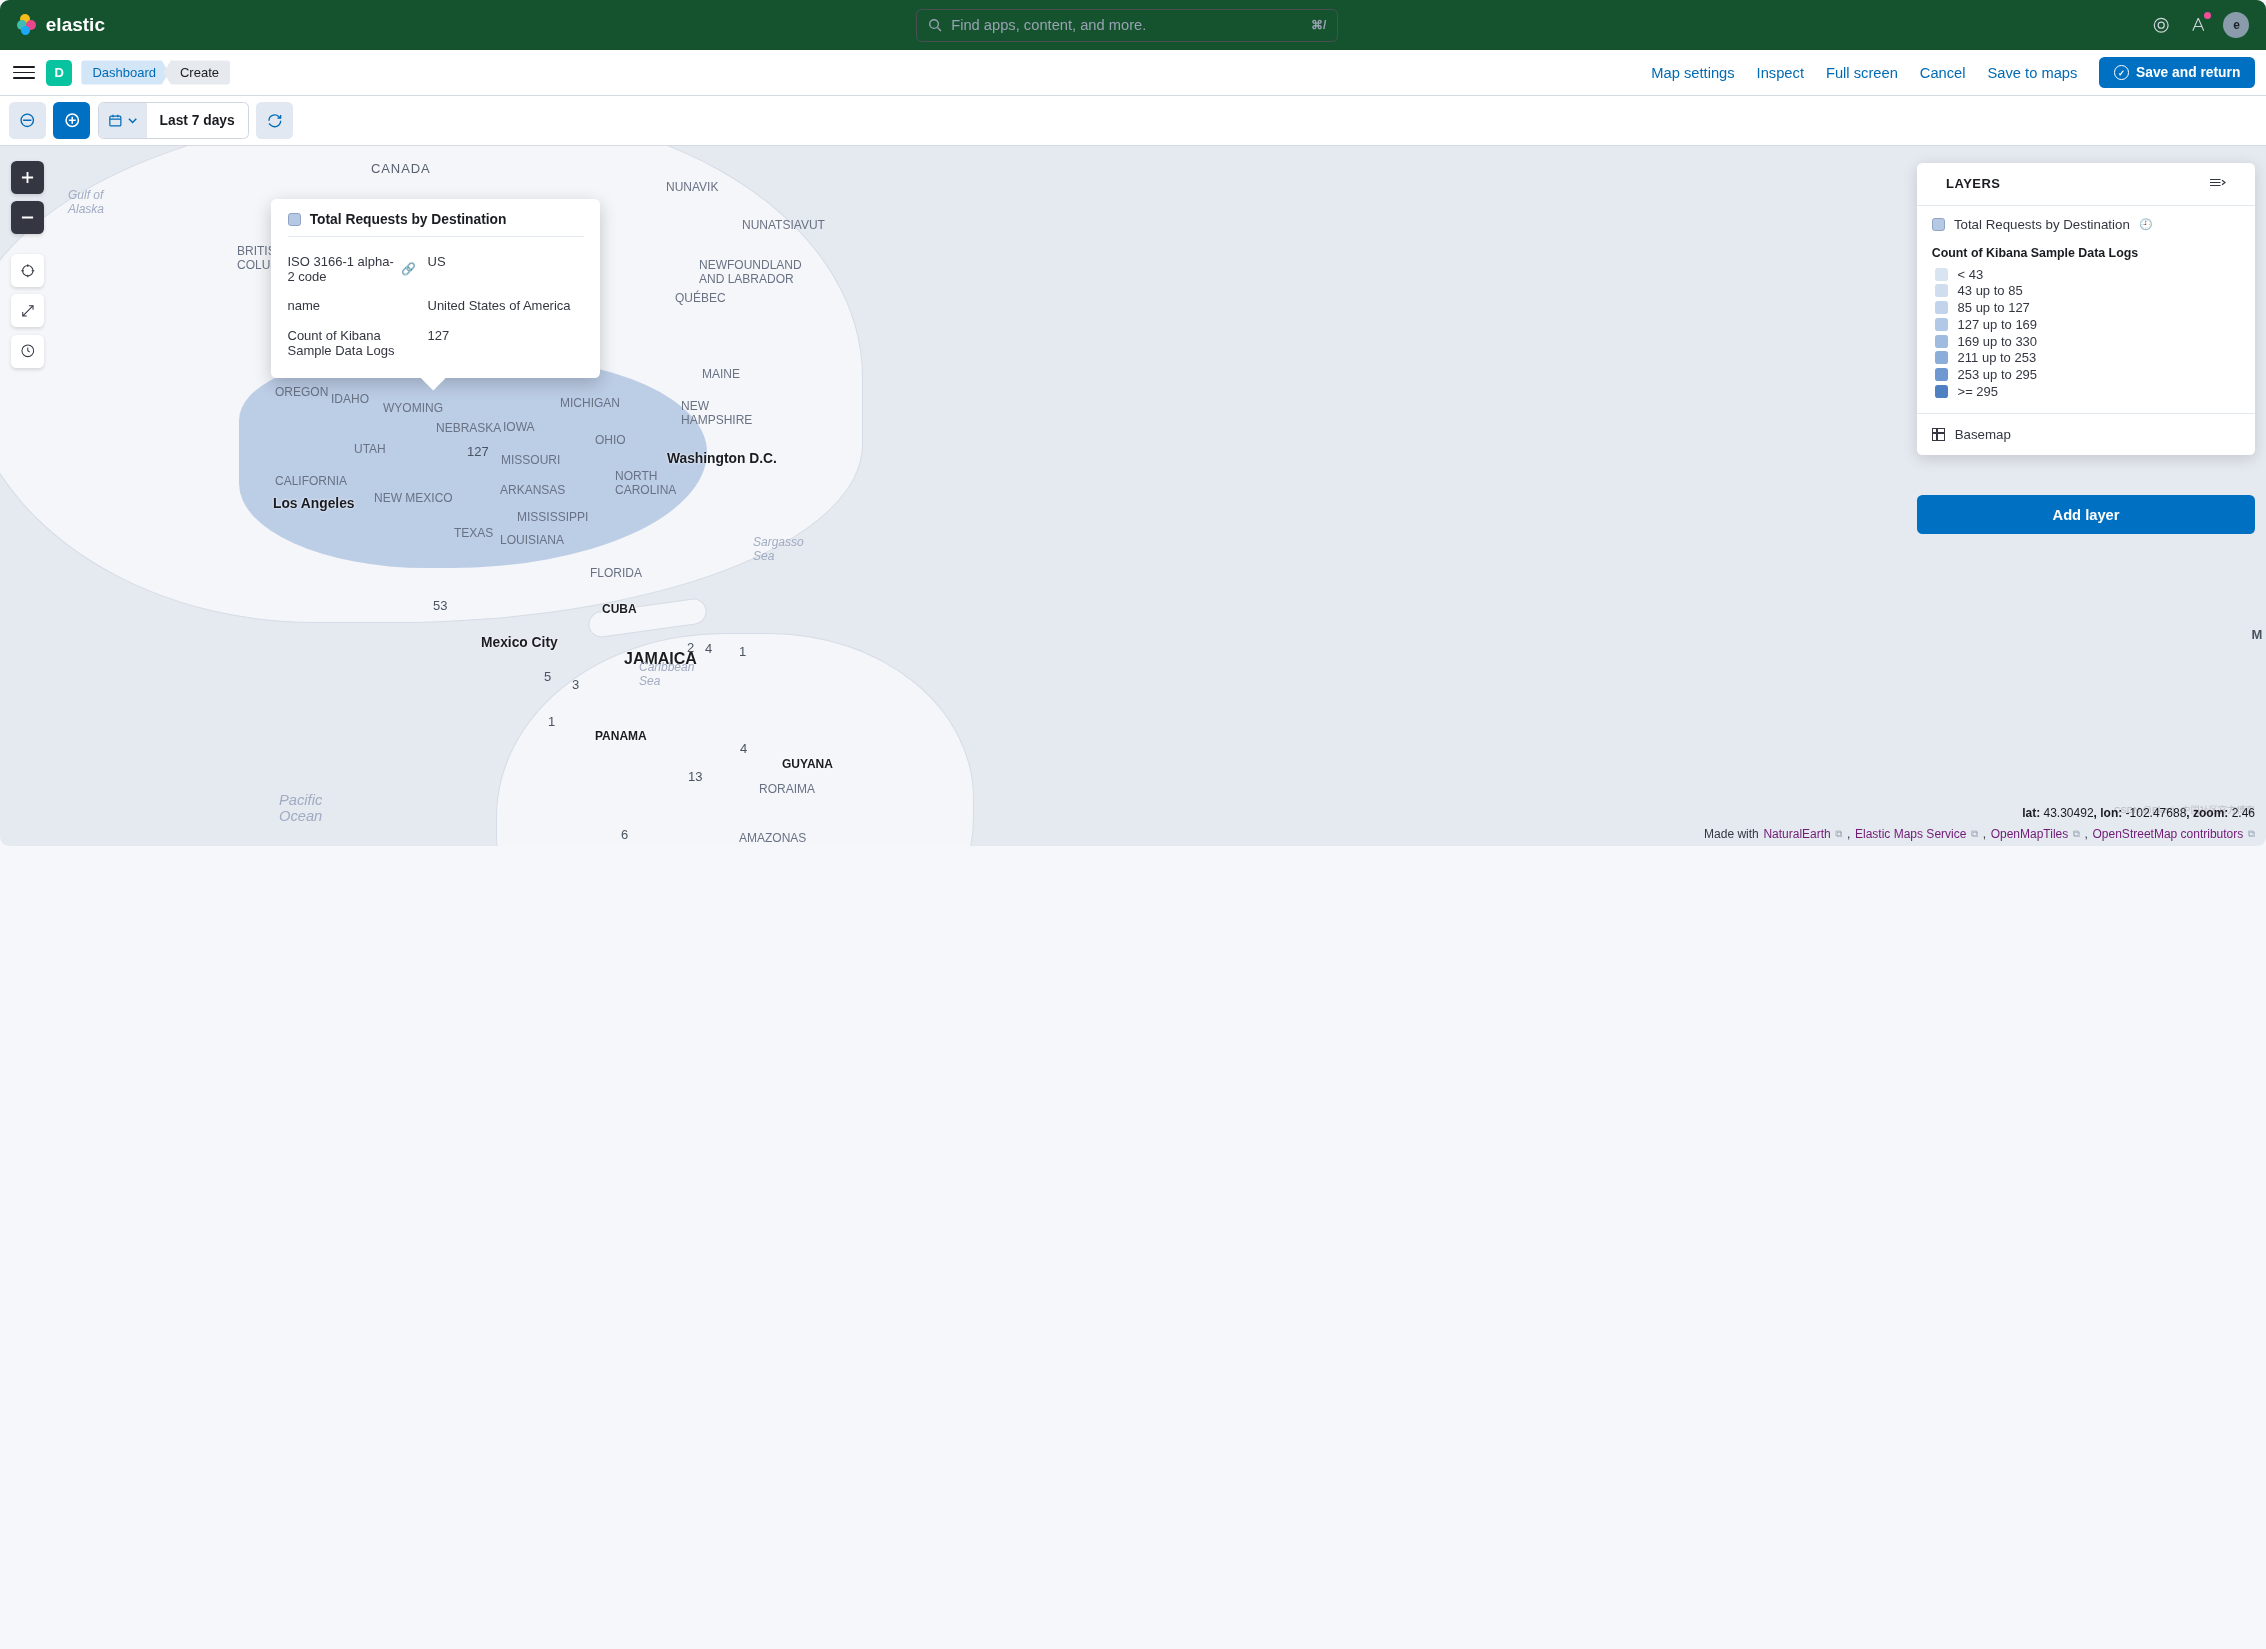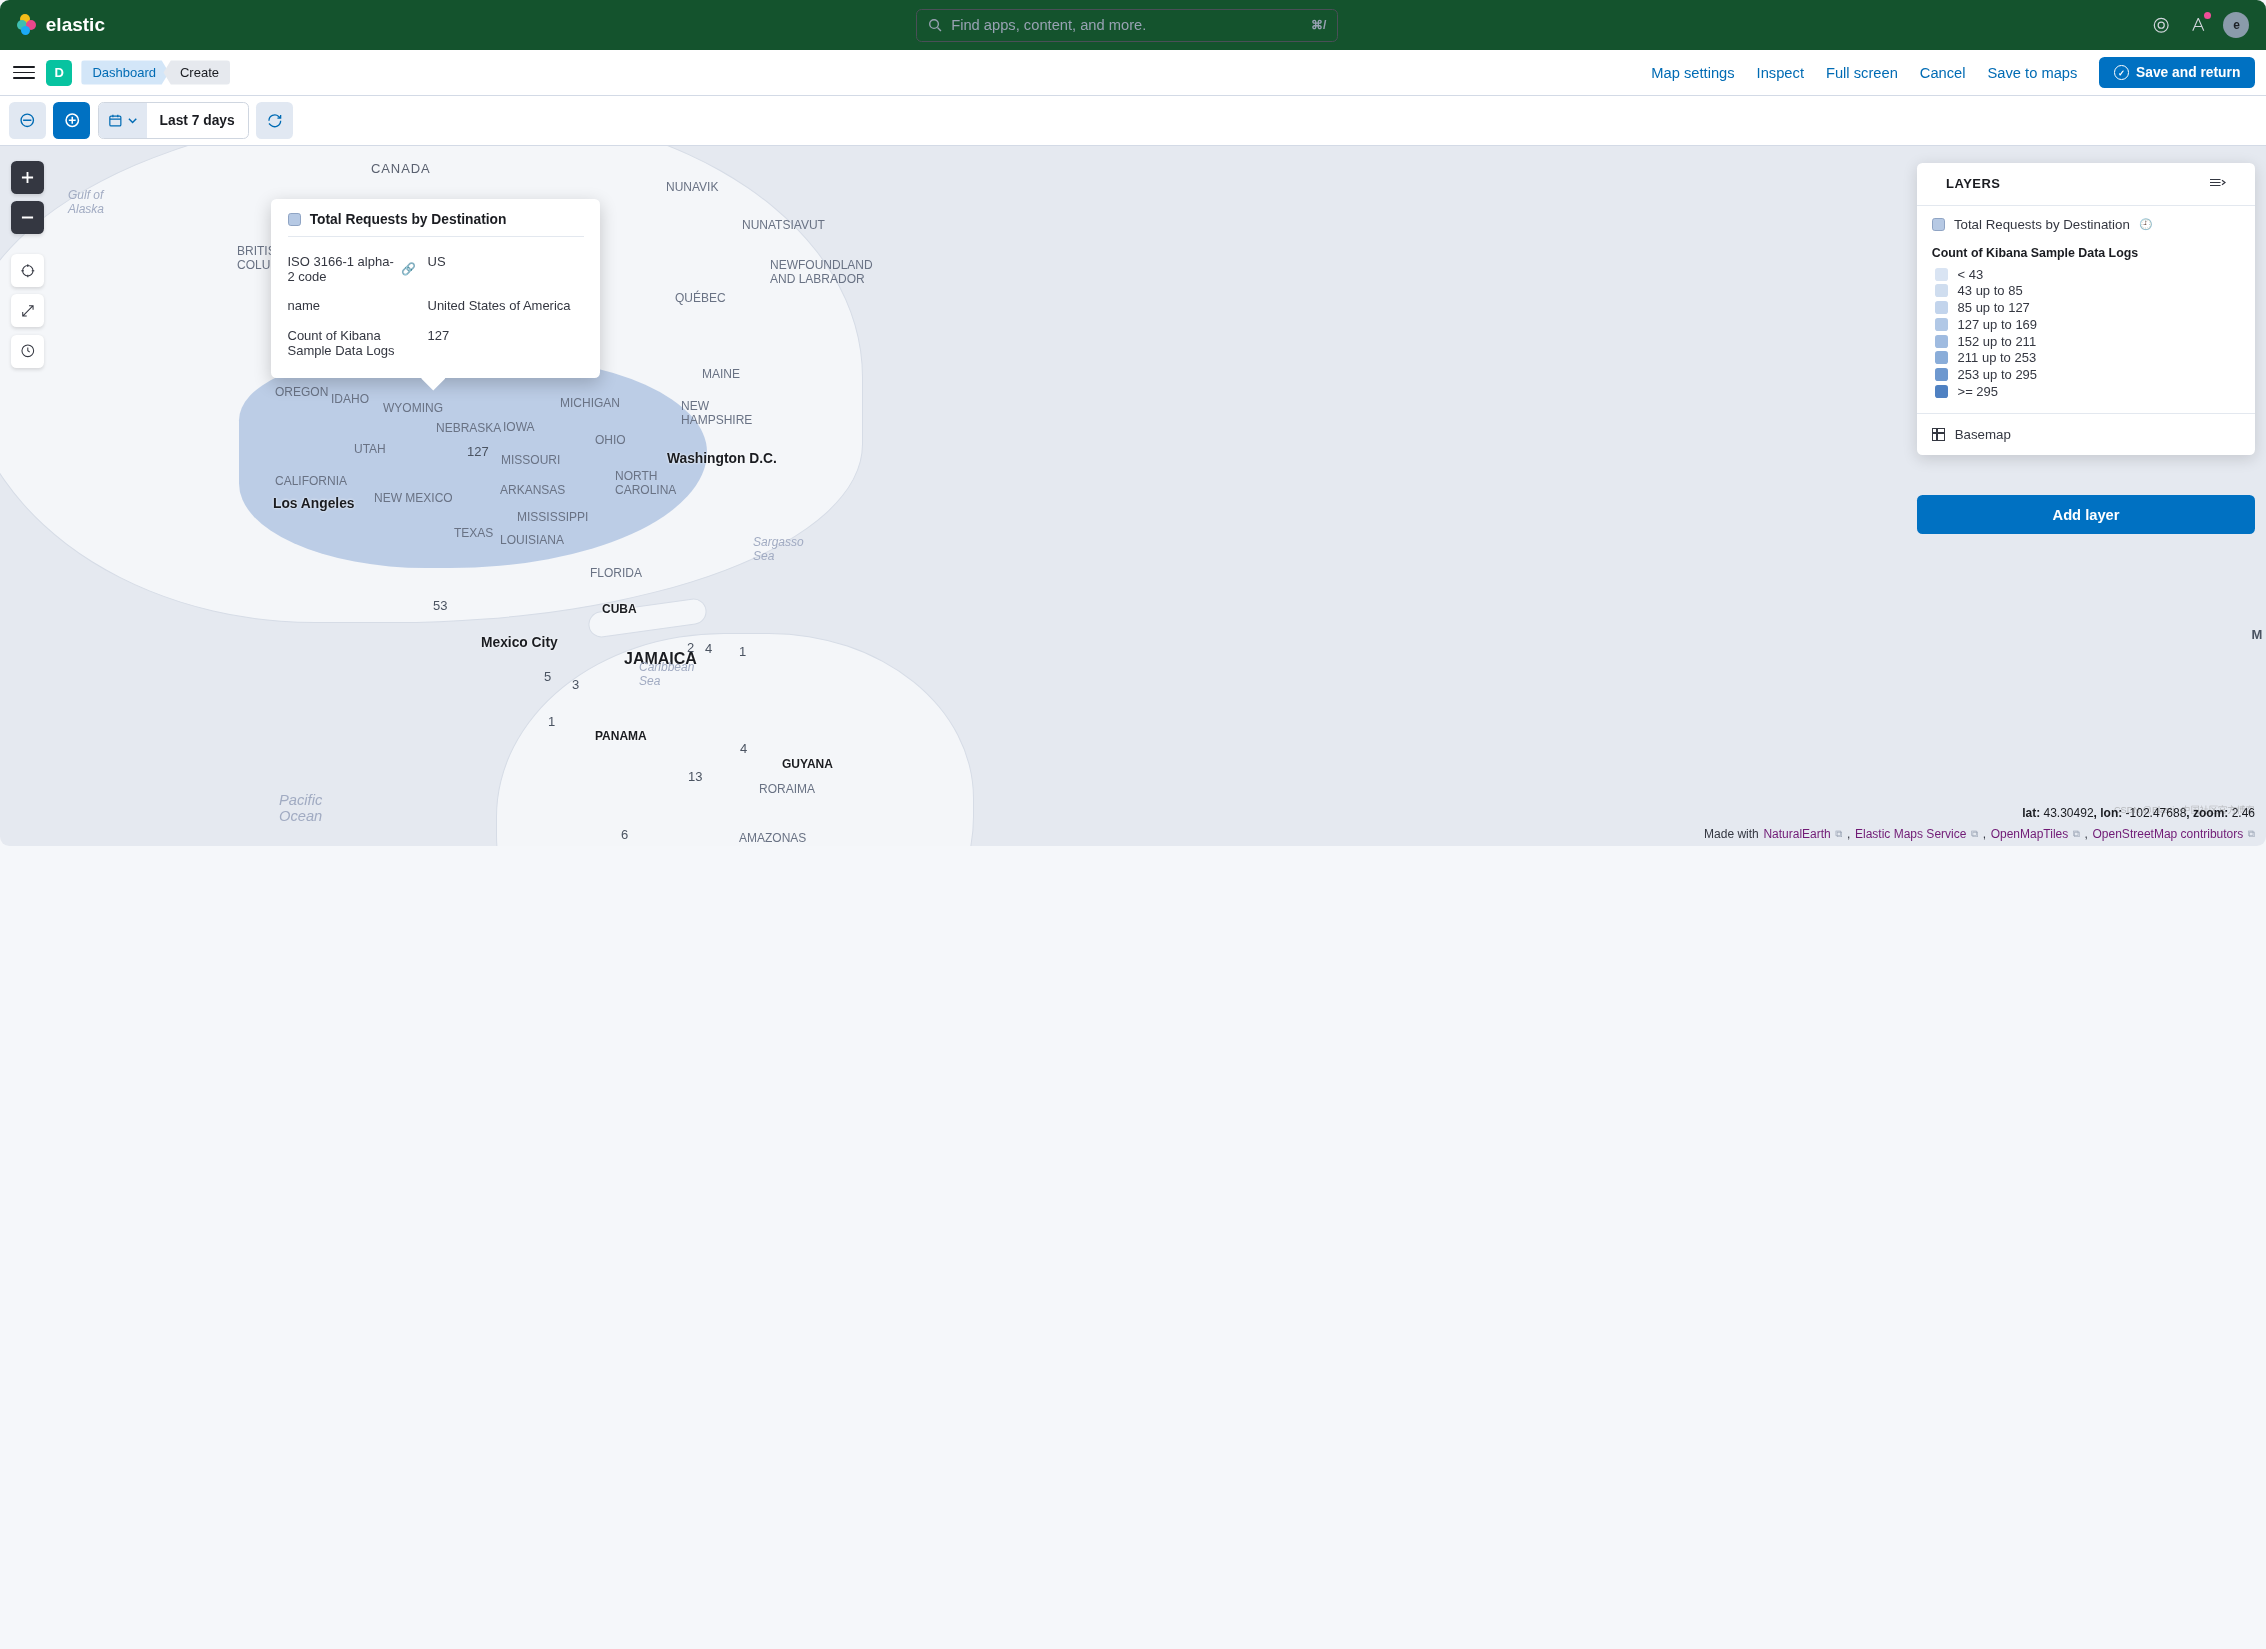--- a/index.html
+++ b/index.html
@@ -191,21 +191,21 @@
 
 <div class="map-area">
   <div class="land na"></div>
   <div class="land sa"></div>
   <div class="cuba-is"></div>
   <div class="us-fill"></div>
 
   <div class="mlabel big" style="top:14.7px;left:371px">CANADA</div>
   <div class="mlabel" style="top:34px;left:666px">NUNAVIK</div>
   <div class="mlabel" style="top:72px;left:742px">NUNATSIAVUT</div>
-  <div class="mlabel" style="top:112px;left:770px;white-space:pre">NEWFOUNDLAND
+  <div class="mlabel" style="top:112px;left:699px;white-space:pre">NEWFOUNDLAND
 AND LABRADOR</div>
   <div class="mlabel" style="top:145px;left:675px">QUÉBEC</div>
   <div class="mlabel" style="top:98px;left:237px;white-space:pre">BRITISH
 COLUMB</div>
   <div class="mlabel water" style="top:42px;left:68px;white-space:pre">Gulf of
 Alaska</div>
   <div class="mlabel" style="top:239px;left:275px">OREGON</div>
   <div class="mlabel" style="top:246px;left:331px">IDAHO</div>
   <div class="mlabel" style="top:255px;left:383px">WYOMING</div>
   <div class="mlabel" style="top:275px;left:436px">NEBRASKA</div>
@@ -341,21 +341,21 @@
           <div class="legend-row">
             <div class="lsw" style="background:#c2d4ec"></div>
             <span>85 up to 127</span>
           </div>
           <div class="legend-row">
             <div class="lsw" style="background:#b1c8e6"></div>
             <span>127 up to 169</span>
           </div>
           <div class="legend-row">
             <div class="lsw" style="background:#9fbbe0"></div>
-            <span>152 up to 211</span>
+            <span>169 up to 330</span>
           </div>
           <div class="legend-row">
             <div class="lsw" style="background:#8aadd9"></div>
             <span>211 up to 253</span>
           </div>
           <div class="legend-row">
             <div class="lsw" style="background:#6e98cf"></div>
             <span>253 up to 295</span>
           </div>
           <div class="legend-row">

